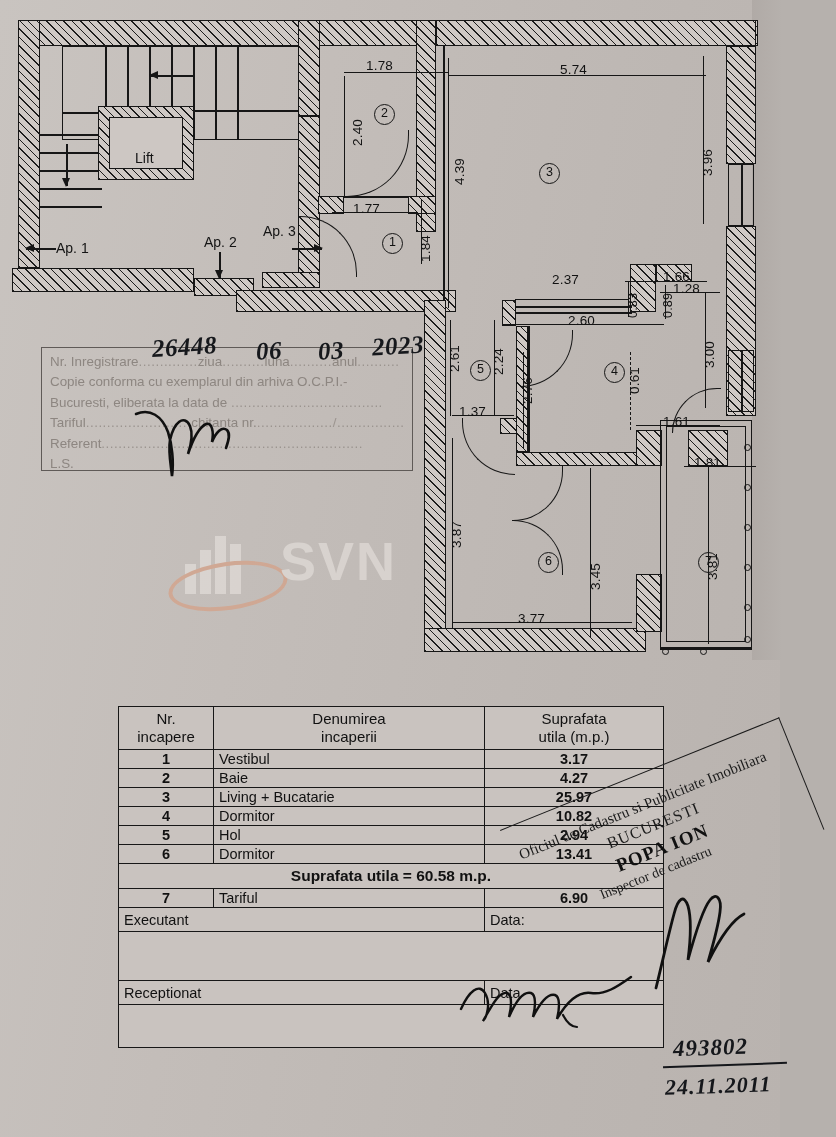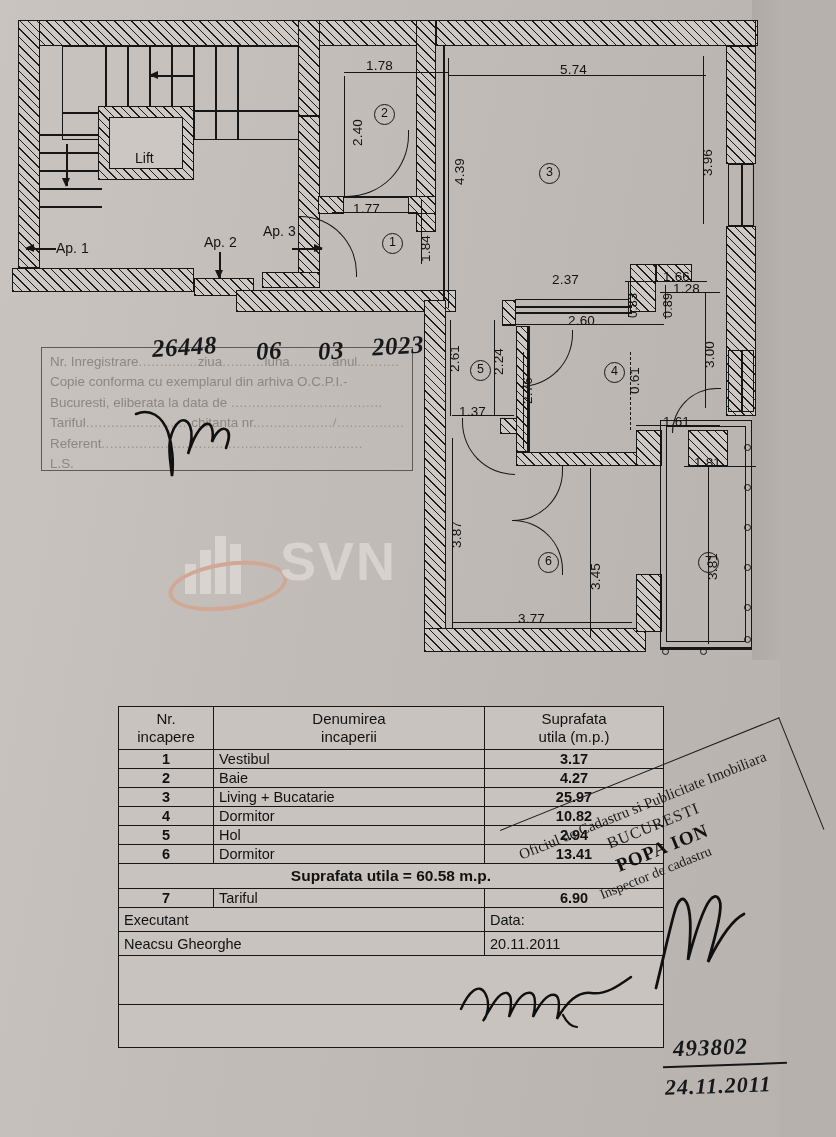--- a/index.html
+++ b/index.html
@@ -434,26 +434,26 @@
       </tr>
       <tr>
         <td class="c-nr">7</td>
         <td class="c-den">Tariful</td>
         <td class="c-sup">6.90</td>
       </tr>
       <tr class="footrow">
         <td colspan="2">Executant</td>
         <td style="text-align:left;">Data:</td>
       </tr>
-      <tr class="footrow">
-        <td colspan="2">Neacsu Gheorghe</td>
-        <td style="text-align:left;">20.11.2011</td>
-      </tr>
       <tr class="blankrow">
         <td colspan="3">&nbsp;</td>
+      </tr>
+      <tr class="footrow">
+        <td colspan="2">Receptionat</td>
+        <td style="text-align:left;">Data</td>
       </tr>
       <tr class="blankrow2">
         <td colspan="3">&nbsp;</td>
       </tr>
     </tbody>
   </table>
 
   <div class="stampframe"></div>
   <div class="inkstamp">
     <div class="s1">Oficiul de Cadastru si Publicitate Imobiliara</div>

